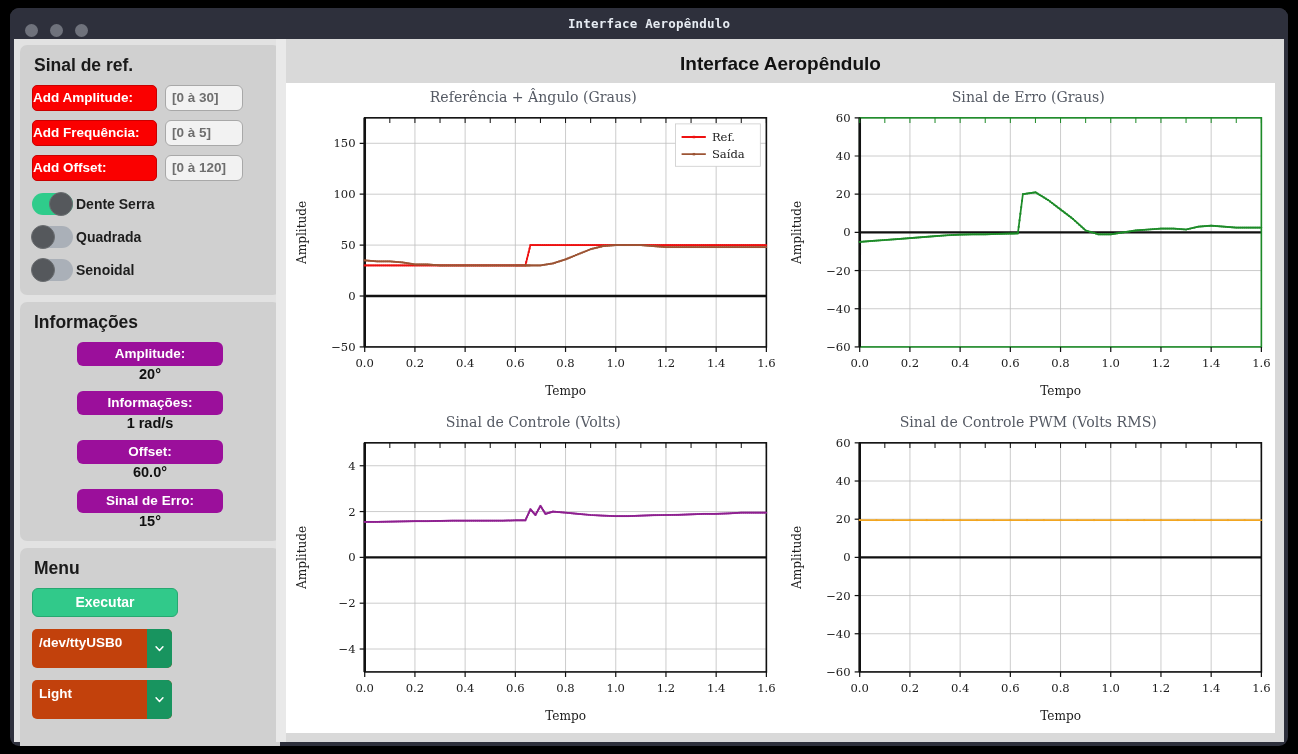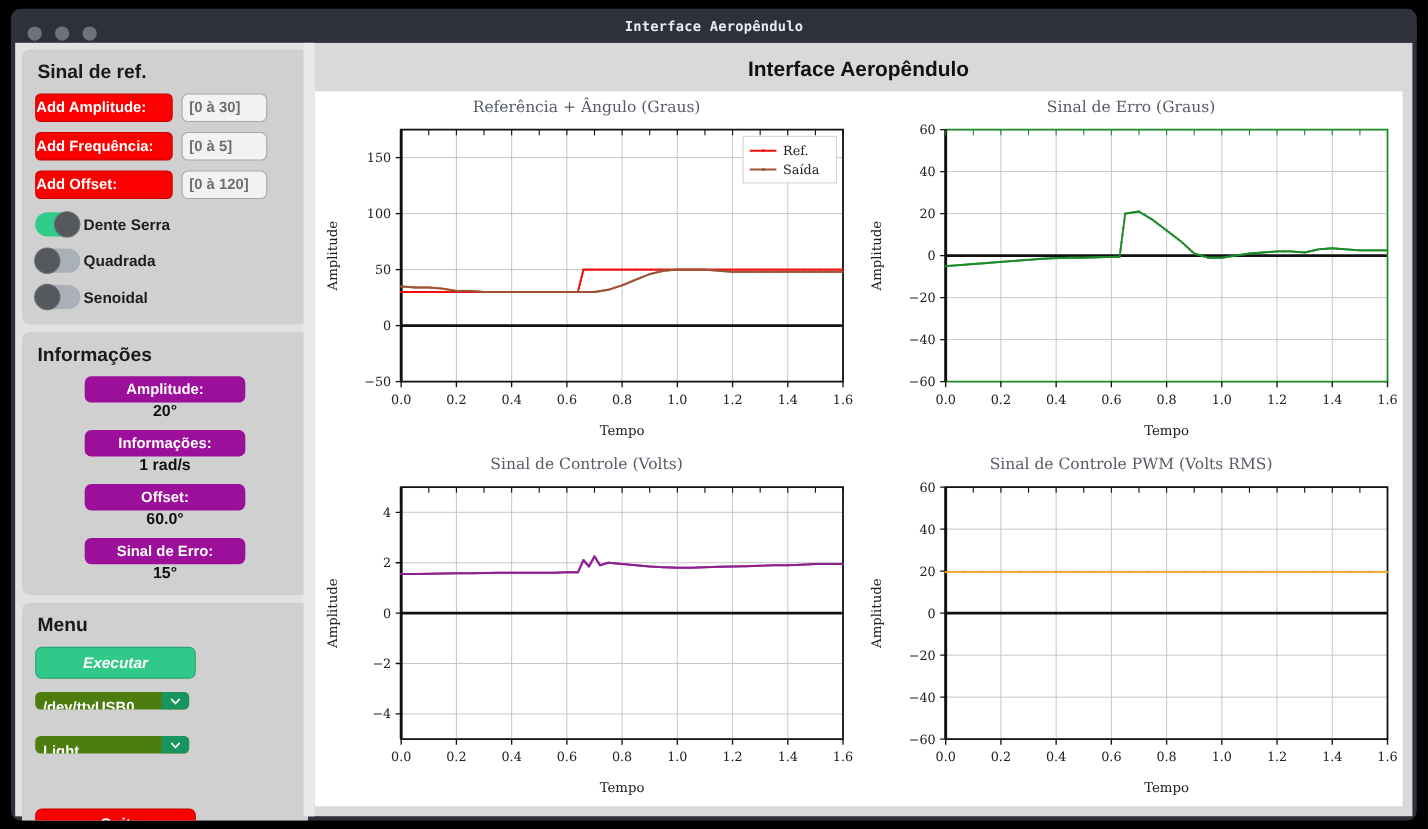--- a/index.html
+++ b/index.html
@@ -114,27 +114,27 @@
     flex: 1; text-align: center;
     font-size: 14.5px; font-weight: bold; color: #101010;
   }
 
   
   .green-btn {
     background: #31c98a; color: #ffffff;
     border: 1px solid #27a871; border-radius: 6px;
     width: 146px; height: 29px; line-height: 27px;
     text-align: center; font-size: 14px; font-weight: bold;
-    cursor: pointer; margin-bottom: 12px; font-style: italic;
+    cursor: pointer; margin-bottom: 12px;
   }
   .select {
     position: relative;
-    width: 140px; height: 16px;
-    background: #4d7c0f; border-radius: 5px;
-    margin-bottom: 24px; cursor: pointer;
+    width: 140px; height: 39px;
+    background: #c2410c; border-radius: 5px;
+    margin-bottom: 12px; cursor: pointer;
     overflow: hidden;
   }
   .select .sel-text {
     position: absolute; left: 7px; top: 0; line-height: 27px;
     font-size: 13.5px; font-weight: bold; color: #ffffff;
   }
   .select .sel-arrow {
     position: absolute; right: 0; top: 0; width: 25px; height: 100%;
     background: #18945f; display: flex; align-items: center; justify-content: center;
   }

